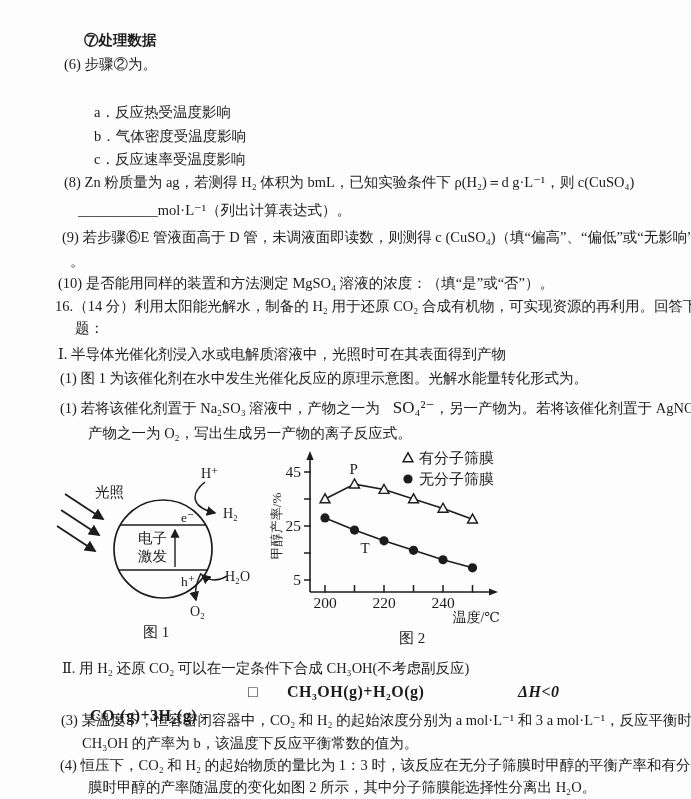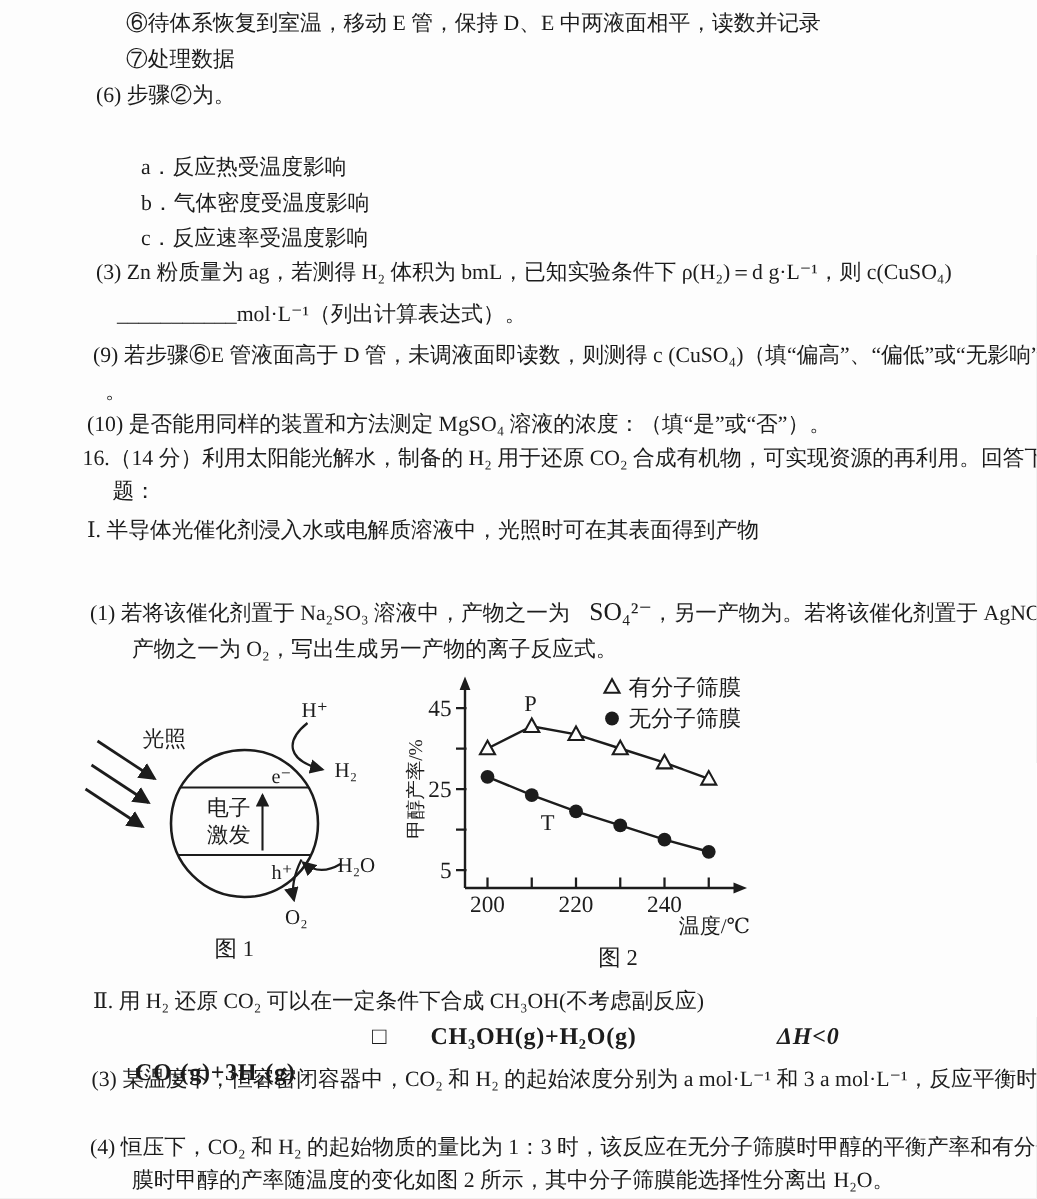--- a/index.html
+++ b/index.html
@@ -13,34 +13,34 @@
   .formula-big{font-size:17px;margin-left:13px;}
   .eq{font-weight:bold;font-size:16px;letter-spacing:0.5px;}
   .eq-dh{font-style:italic;}
   svg text{font-family:"Liberation Serif","DejaVu Serif",serif;fill:#1c1c1c;}
 </style>
 </head>
 <body>
 
 <div class="page">
 
-  <div class="ln" style="left:84px;top:7px;">⑥待体系恢复到室温，移动 E 管，保持 D、E 中两液面相平，读数并记录</div>
-  <div class="ln" style="left:84px;top:31px;">⑦处理数据</div>
+  <div class="ln" style="left:84px;top:31px;font-weight:bold;">⑦处理数据</div>
   <div class="ln" style="left:64px;top:55px;">(6) 步骤②为。</div>
   <div class="ln" style="left:94px;top:103px;">a．反应热受温度影响</div>
   <div class="ln" style="left:94px;top:127px;">b．气体密度受温度影响</div>
   <div class="ln" style="left:94px;top:150px;text-align:center;">c．反应速率受温度影响</div>
-  <div class="ln" style="left:64px;top:173px;">(3) Zn 粉质量为 ag，若测得 H₂ 体积为 bmL，已知实验条件下 ρ(H₂)＝d g·L⁻¹，则 c(CuSO₄)</div>
+  <div class="ln" style="left:64px;top:173px;">(8) Zn 粉质量为 ag，若测得 H₂ 体积为 bmL，已知实验条件下 ρ(H₂)＝d g·L⁻¹，则 c(CuSO₄)</div>
   <div class="ln" style="left:78px;top:201px;">___________mol·L⁻¹（列出计算表达式）。</div>
   <div class="ln" style="left:62px;top:228px;">(9) 若步骤⑥E 管液面高于 D 管，未调液面即读数，则测得 c (CuSO₄)（填“偏高”、“偏低”或“无影响”）</div>
   <div class="ln" style="left:70px;top:252px;">。</div>
   <div class="ln" style="left:58px;top:274px;">(10) 是否能用同样的装置和方法测定 MgSO₄ 溶液的浓度：（填“是”或“否”）。</div>
   <div class="ln" style="left:55px;top:297px;">16.（14 分）利用太阳能光解水，制备的 H₂ 用于还原 CO₂ 合成有机物，可实现资源的再利用。回答下列问</div>
   <div class="ln" style="left:75px;top:319px;">题：</div>
   <div class="ln" style="left:58px;top:345px;">Ⅰ. 半导体光催化剂浸入水或电解质溶液中，光照时可在其表面得到产物</div>
+  <div class="ln" style="left:60px;top:369px;">(1) 图 1 为该催化剂在水中发生光催化反应的原理示意图。光解水能量转化形式为。</div>
 
   <div class="ln" style="left:60px;top:397px;">
     <span>(1) 若将该催化剂置于 Na₂SO₃ 溶液中，产物之一为</span><span class="formula-big">SO₄²⁻</span><span>，另一产物为。若将该催化剂置于 AgNO₃ 溶液中，</span>
   </div>
   <div class="ln" style="left:88px;top:424px;">产物之一为 O₂，写出生成另一产物的离子反应式。</div>
 
   <div class="ln" style="left:55px;top:444px;width:215px;height:205px;">
     <svg viewBox="0 0 215 205" width="215" height="205">
       <defs>
         <marker id="ah" viewBox="0 0 10 10" refX="8.5" refY="5" markerWidth="6.5" markerHeight="6.5" orient="auto-start-reverse">
@@ -120,16 +120,17 @@
   </div>
 
   <div class="ln" style="left:62px;top:659px;">Ⅱ. 用 H₂ 还原 CO₂ 可以在一定条件下合成 CH₃OH(不考虑副反应)</div>
 
   <div class="ln eq" style="left:90px;top:682px;margin-top:24px;">CO₂(g)+3H₂(g)</div>
   <div class="ln eq" style="left:248px;top:682px;">□</div>
   <div class="ln eq" style="left:287px;top:682px;">CH₃OH(g)+H₂O(g)</div>
   <div class="ln eq eq-dh" style="left:518px;top:682px;">ΔH&lt;0</div>
 
   <div class="ln" style="left:61px;top:711px;">(3) 某温度下，恒容密闭容器中，CO₂ 和 H₂ 的起始浓度分别为 a mol·L⁻¹ 和 3 a mol·L⁻¹，反应平衡时，</div>
+  <div class="ln" style="left:82px;top:734px;">CH₃OH 的产率为 b，该温度下反应平衡常数的值为。</div>
   <div class="ln" style="left:60px;top:756px;">(4) 恒压下，CO₂ 和 H₂ 的起始物质的量比为 1：3 时，该反应在无分子筛膜时甲醇的平衡产率和有分子筛</div>
   <div class="ln" style="left:88px;top:778px;">膜时甲醇的产率随温度的变化如图 2 所示，其中分子筛膜能选择性分离出 H₂O。</div>
 
 </div>
 
 </body></html>

